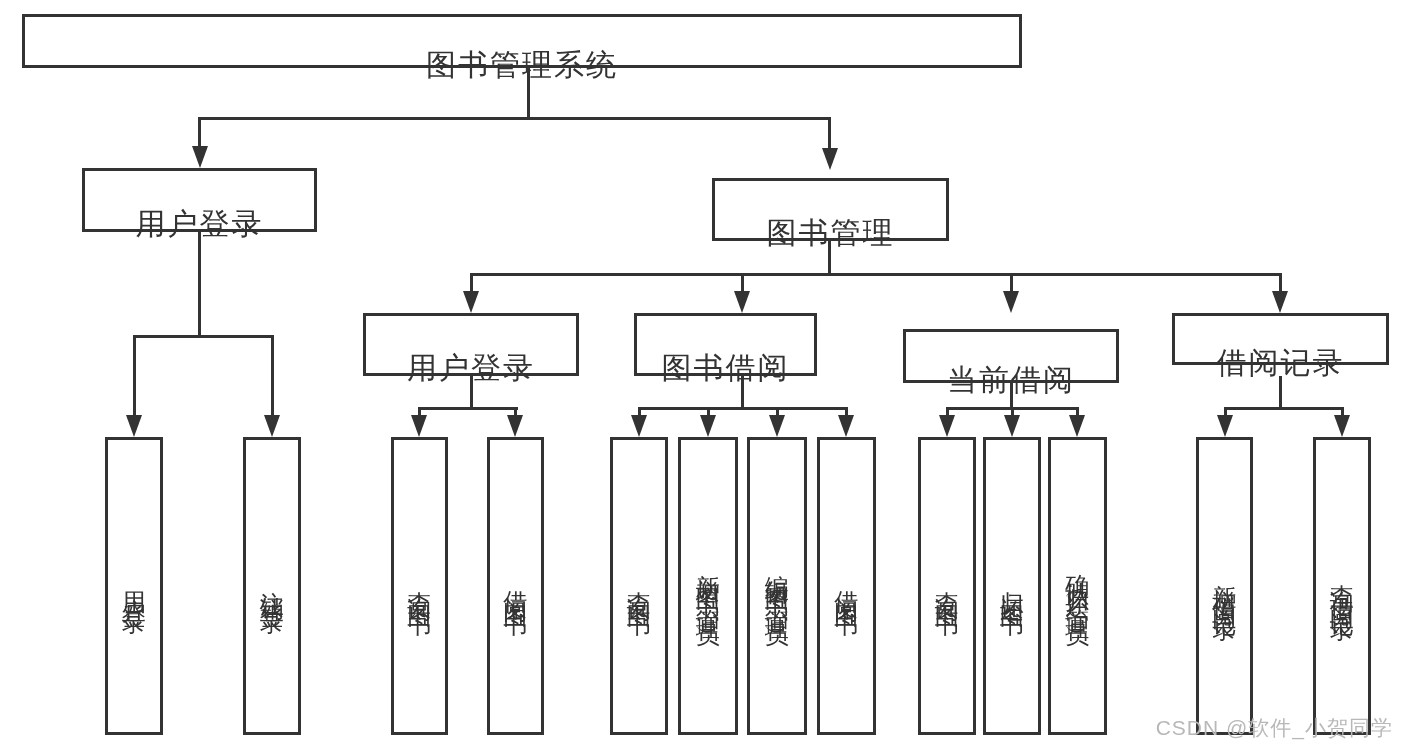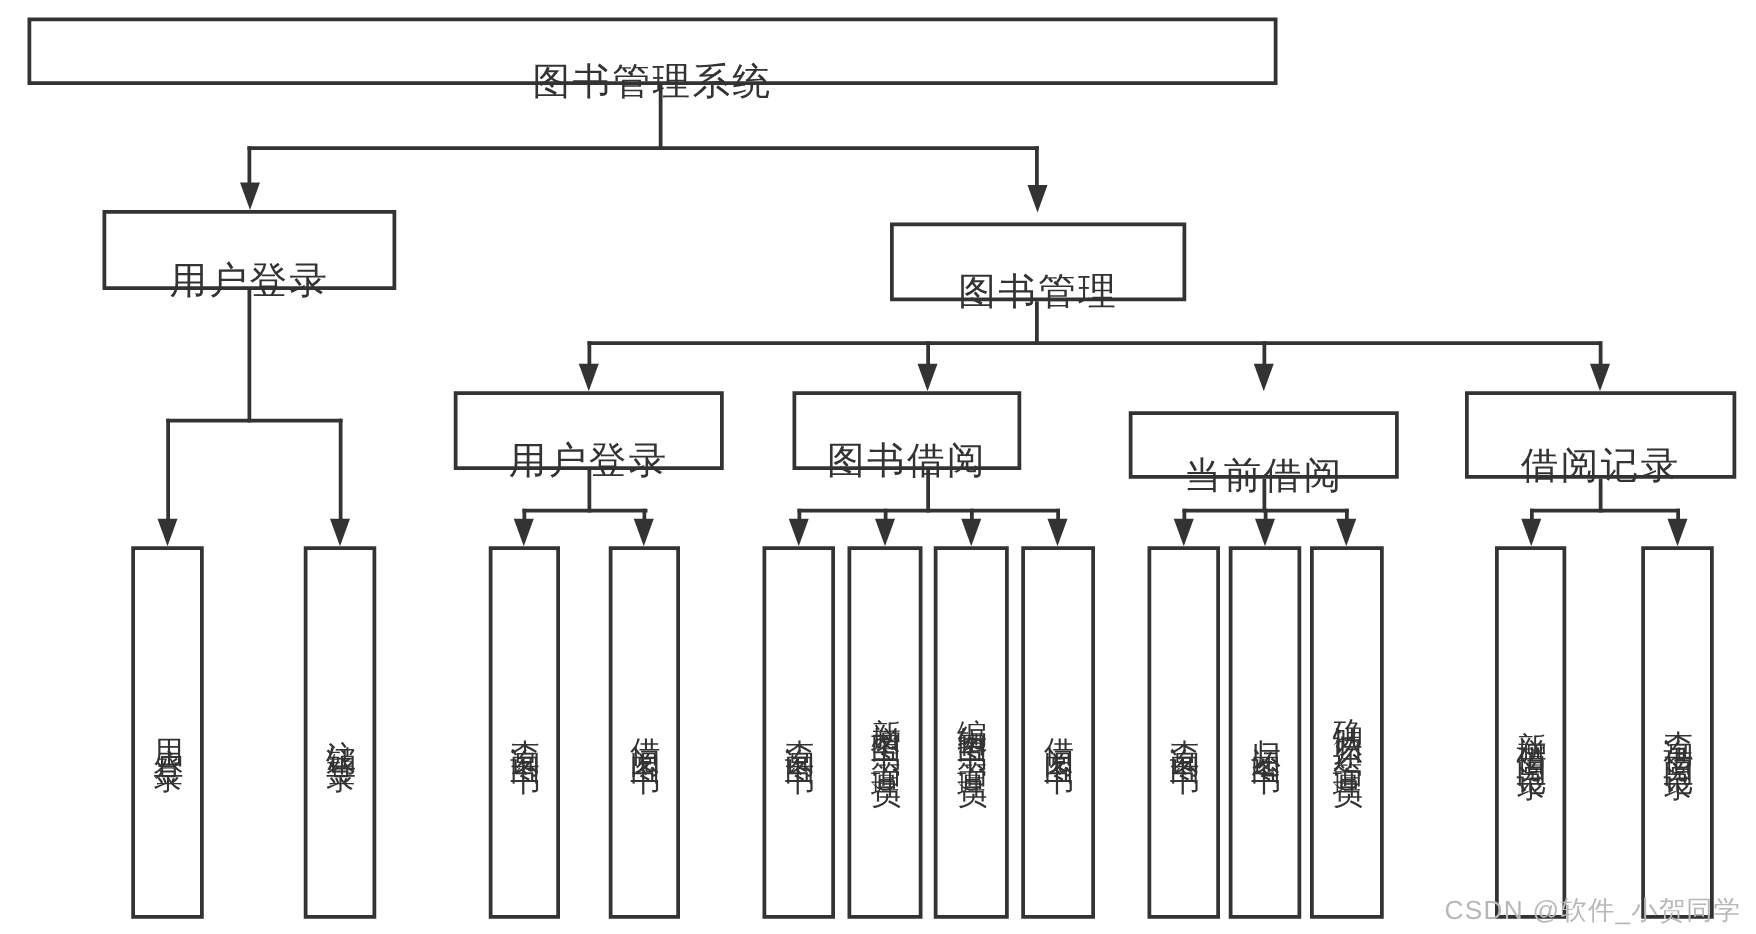--- a/index.html
+++ b/index.html
@@ -134,21 +134,21 @@
 
   <div class="box hbox" style="left:363px;top:313px;width:216px;height:63px">
     <span>用户登录</span>
   </div>
   <div class="box hbox" style="left:634px;top:313px;width:183px;height:63px">
     <span>图书借阅</span>
   </div>
   <div class="box hbox" style="left:903px;top:329px;width:216px;height:54px">
     <span>当前借阅</span>
   </div>
-  <div class="box hbox" style="left:1172px;top:313px;width:217px;height:70px">
+  <div class="box hbox" style="left:1172px;top:313px;width:217px;height:52px">
     <span>借阅记录</span>
   </div>
 
   <div class="box vbox" style="left:105px;top:437px;width:58px;height:298px">
     <span>用户登录</span>
   </div>
   <div class="box vbox" style="left:243px;top:437px;width:58px;height:298px">
     <span>注销登录</span>
   </div>
 

